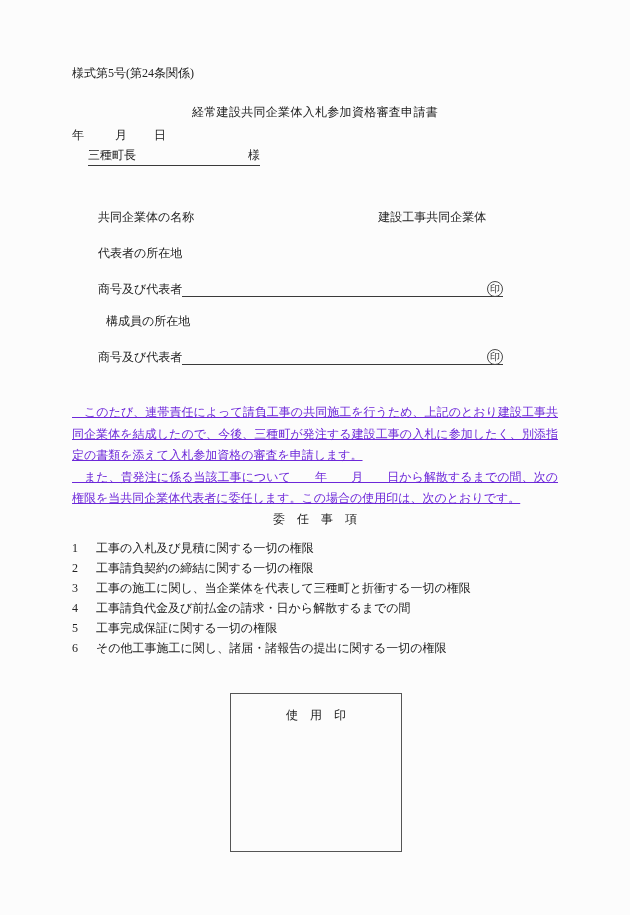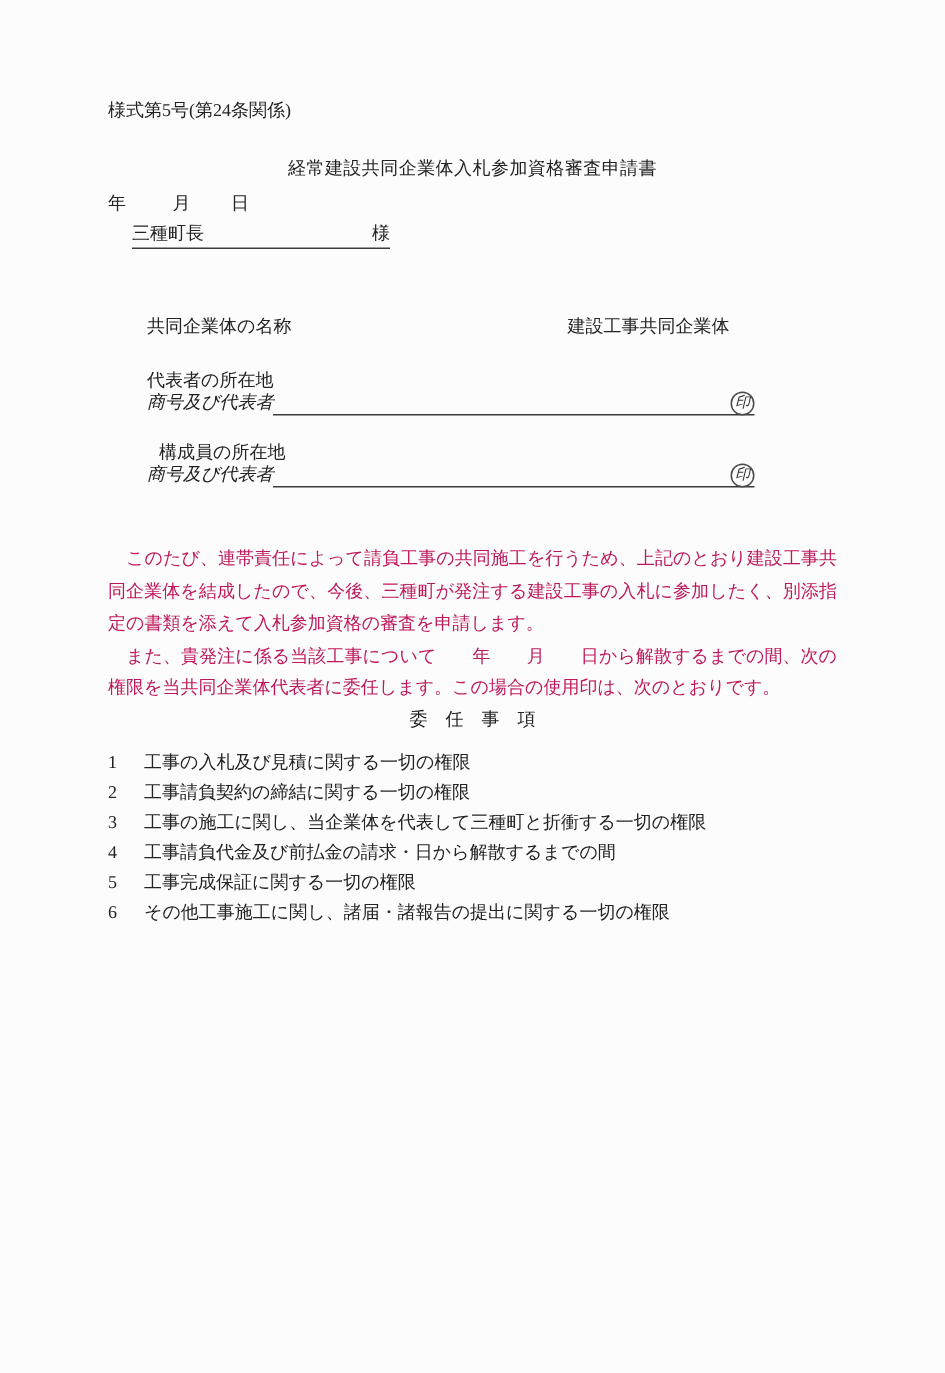--- a/index.html
+++ b/index.html
@@ -43,24 +43,23 @@
   .addressee .gap { display: inline-block; width: 106px; }
 
   .jv-row { margin-top: 44px; margin-left: 26px; }
   .jv-row .jv-value { margin-left: 181px; }
 
   .addr-label { margin-top: 21px; margin-left: 26px; }
   .addr-label-2 { margin-top: 17px; margin-left: 34px; }
 
   .seal-row {
     display: flex;
-    align-items: flex-start;
+    align-items: center;
     margin-left: 26px;
-    margin-top: 0;
-    font-style: italic;
+    margin-top: 20px;
   }
   .seal-row .fill-line {
     flex: 1;
     margin-right: 55px;
     border-bottom: 1px solid #3a3a3a;
     display: flex;
     justify-content: flex-end;
     align-items: flex-end;
     height: 16px;
   }
@@ -75,21 +74,22 @@
     display: inline-block;
     color: #333;
     transform: translateY(1px);
     background: transparent;
   }
 
   .body-text {
     margin-top: 37px;
     text-align: justify;
     line-height: 21.5px;
-    color: #be185d;
+    color: #6d28d9;
+    text-decoration: underline;
   }
 
   .delegation-heading {
     margin-top: 2px;
     text-align: center;
     line-height: 15px;
   }
   .delegation-list { margin-top: 11px; }
   .delegation-item {
     display: flex;
@@ -178,14 +178,17 @@
     <div class="delegation-item">
       <span class="no">5</span>
       <span class="txt">工事完成保証に関する一切の権限</span>
     </div>
     <div class="delegation-item">
       <span class="no">6</span>
       <span class="txt">その他工事施工に関し、諸届・諸報告の提出に関する一切の権限</span>
     </div>
   </div>
 
+  <div class="seal-box">
+    <span>使　用　印</span>
+  </div>
 
 </div>
 
 </body></html>

